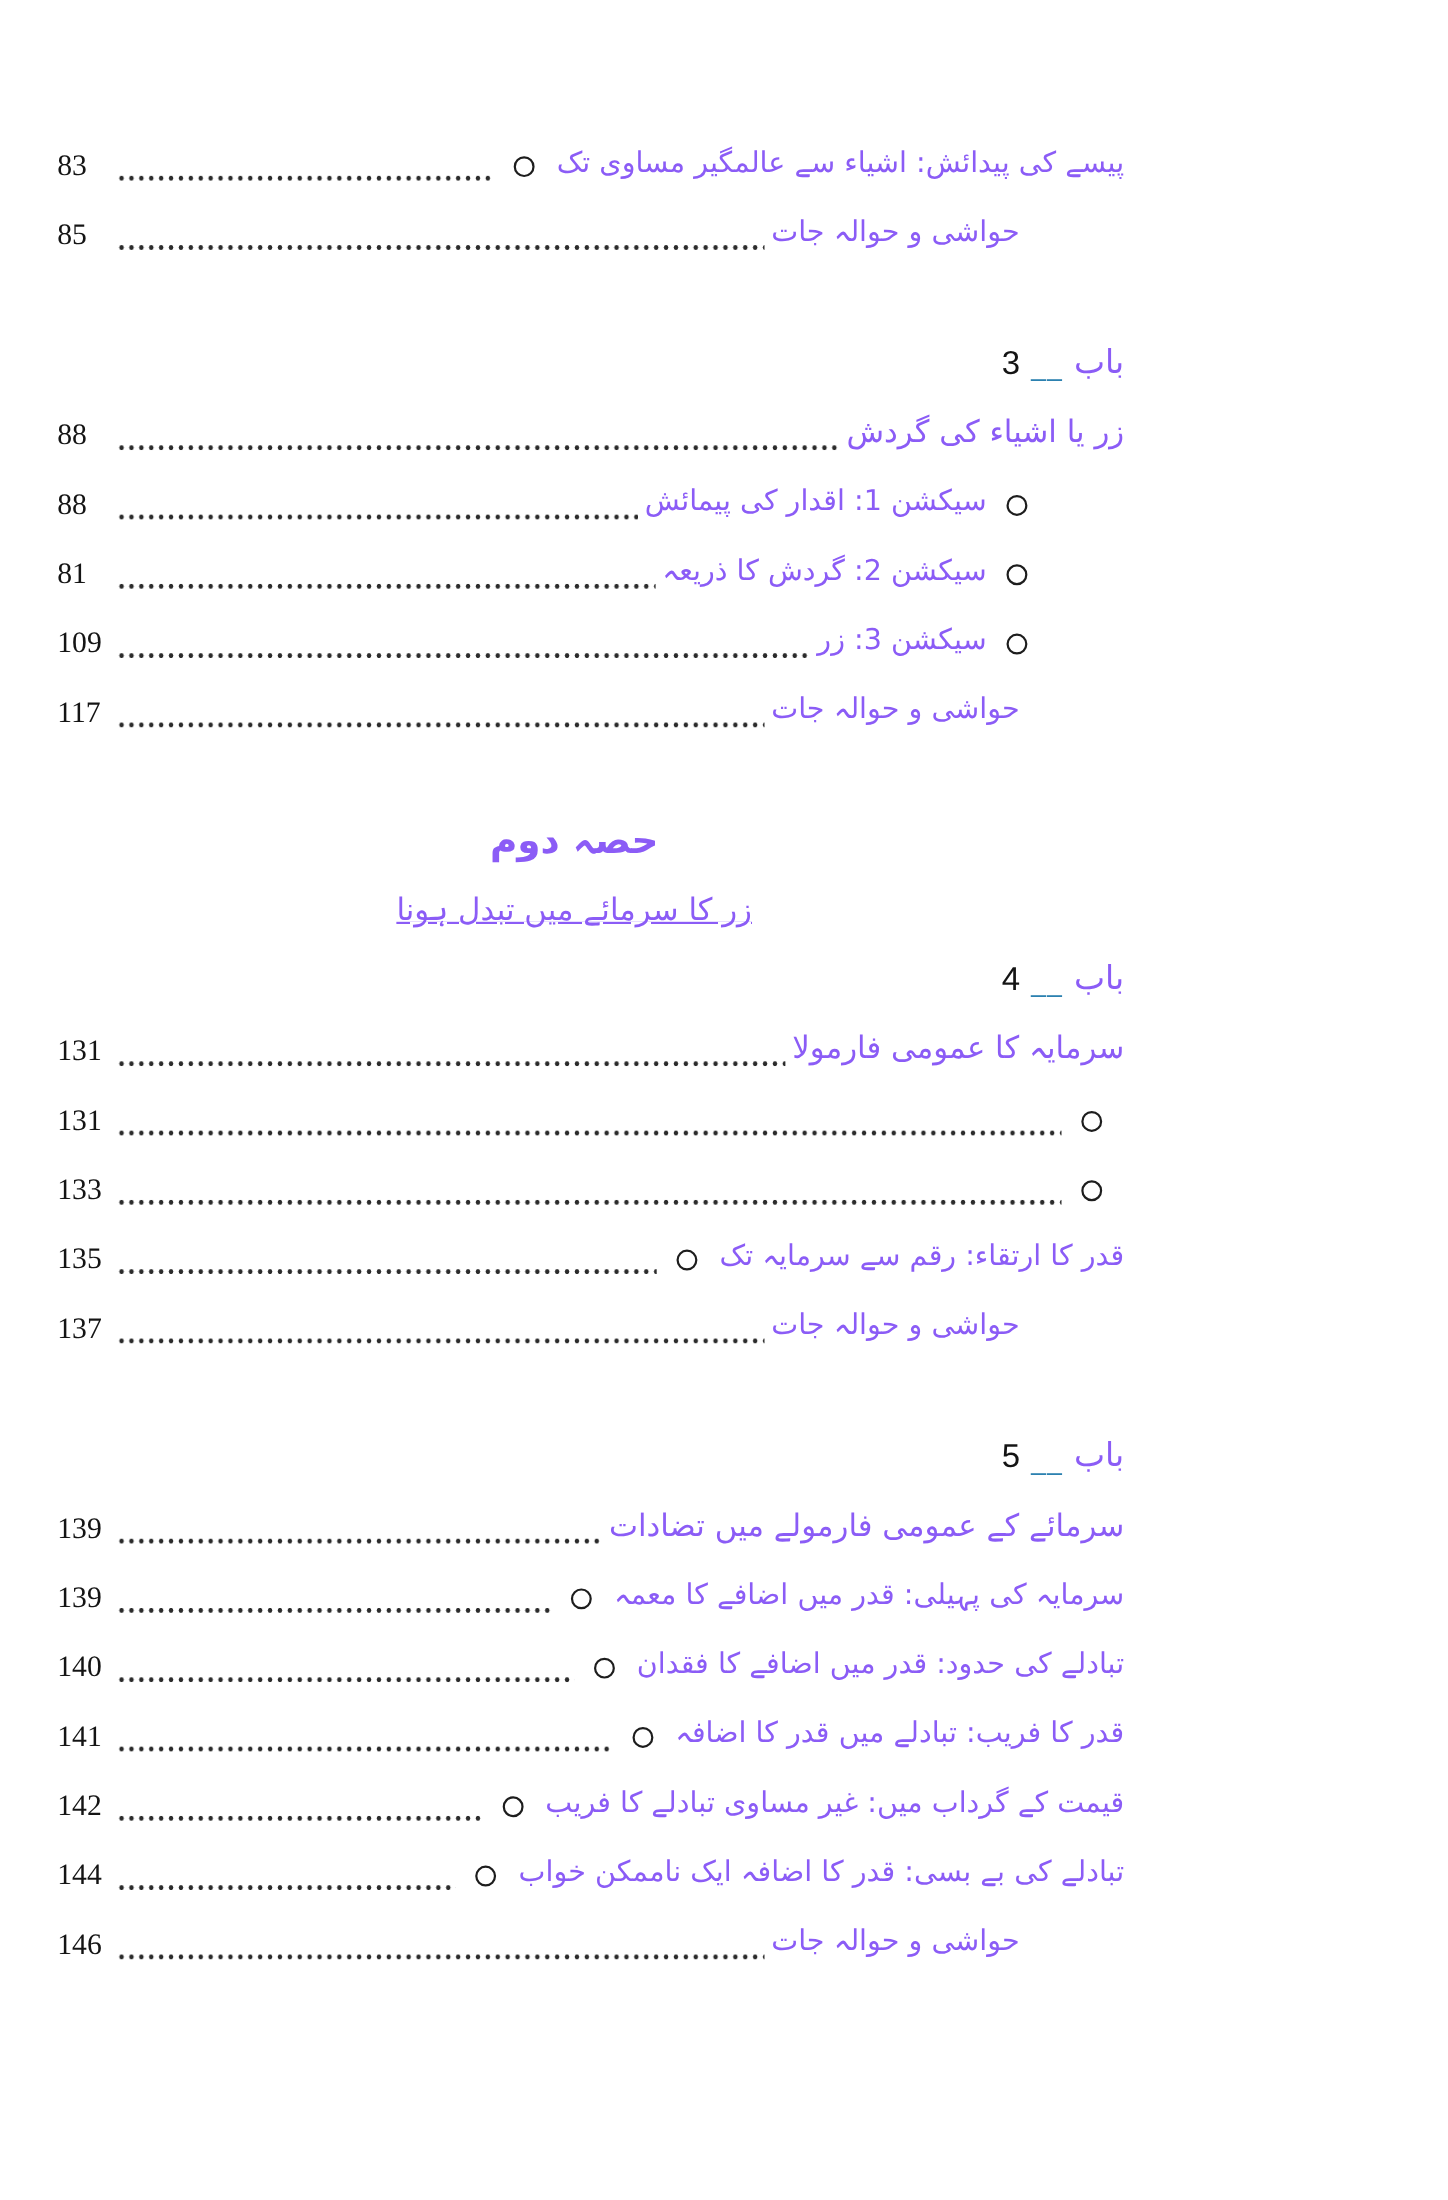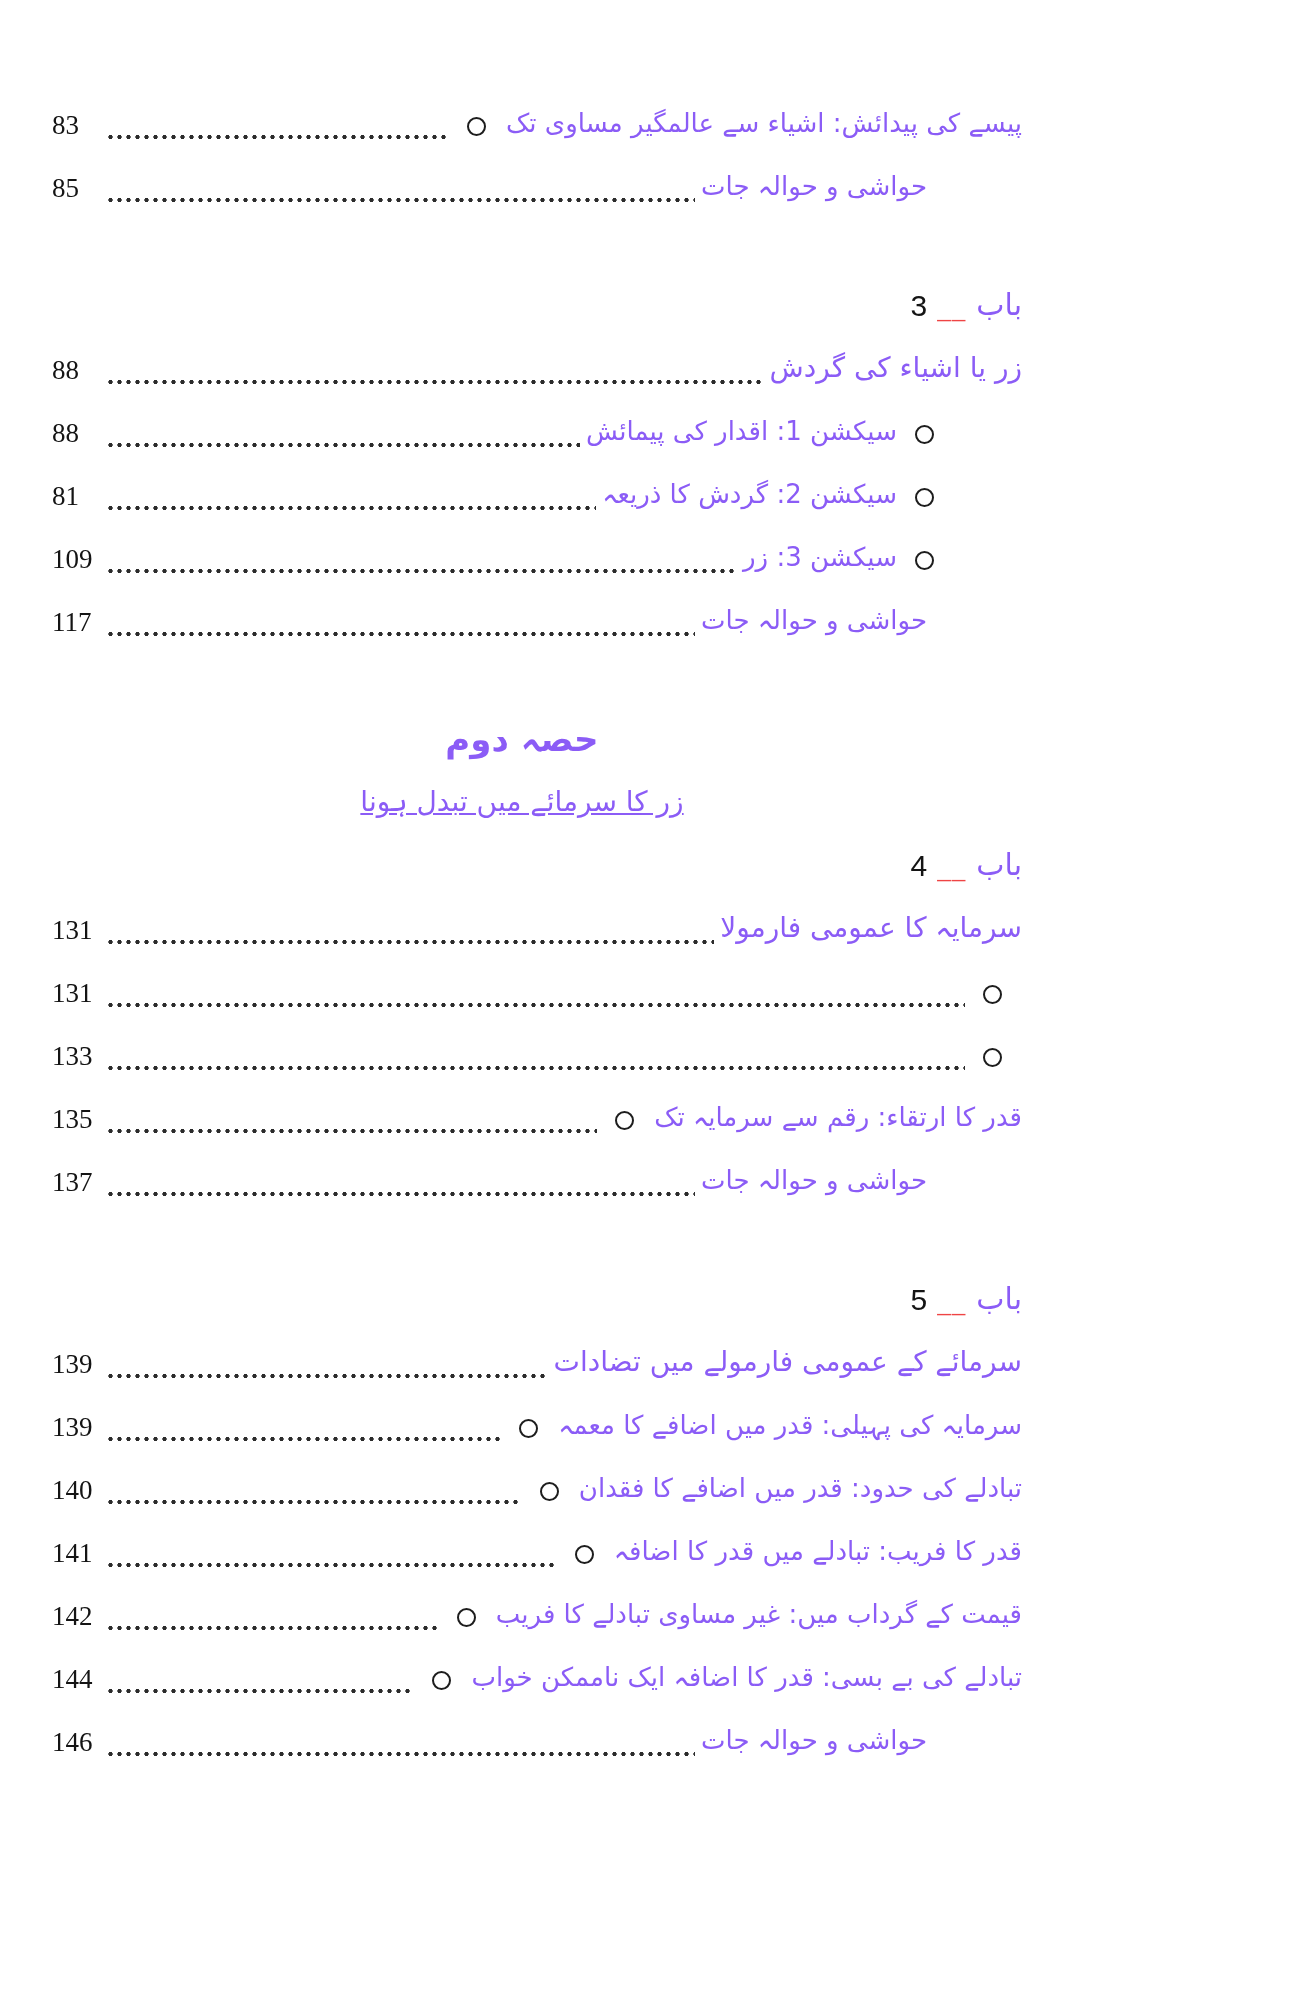--- a/index.html
+++ b/index.html
@@ -1,17 +1,17 @@
 <!DOCTYPE html>
 <html lang="ur"><head>
 <meta charset="utf-8">
 <style>
   html,body{margin:0;padding:0;background:#ffffff;}
   body{width:1316px;height:2000px;overflow:hidden;}
-  .toc{box-sizing:border-box;width:1068px;height:2000px;padding:92px 46px 0 52px;}
+  .toc{box-sizing:border-box;width:1068px;height:2000px;padding:117px 46px 0 52px;}
   .row{display:flex;align-items:center;height:63px;direction:ltr;}
   .gap-lg{margin-top:56px;}
   .pagenum{
     font-family:"Liberation Serif","DejaVu Serif",serif;
     font-size:27px;color:#141414;min-width:48px;transform:translateY(2px);
   }
   .leader{
     flex:1;height:6px;margin:0 6px;transform:translateY(13px);
     background-image:radial-gradient(circle,#2b2b2b 1.9px,transparent 2.4px);
     background-size:9px 6px;background-repeat:repeat-x;background-position:left center;
@@ -25,21 +25,21 @@
   .entry.footnote{padding-right:95px;align-items:center;}
   .entry.section{padding-right:88px;}
   .bullet{
     width:15px;height:15px;border:2.5px solid #1d1d1d;border-radius:50%;
     flex:none;transform:translateY(3px);
   }
   .bullet.trail{margin:0 20px 0 12px;}
   .bullet.lead{margin:0 0 0 18px;}
   .chapter{justify-content:flex-end;}
   .ch-num{font-family:"Liberation Sans","DejaVu Sans",sans-serif;font-size:30px;color:#141414;}
-  .ch-sep{font-family:"Liberation Serif","DejaVu Serif",serif;font-size:27px;color:#ef4444;margin:0 10px;letter-spacing:1px;transform:translateY(4px);}
+  .ch-sep{font-family:"Liberation Serif","DejaVu Serif",serif;font-size:27px;color:#0369a1;margin:0 10px;letter-spacing:1px;transform:translateY(4px);}
   .ch-label{font-size:30px;}
   .part-head,.part-sub{width:940px;justify-content:center;}
   .part-head .text{font-weight:bold;font-size:34px;}
   .part-sub .text{font-size:28px;text-decoration:underline;}
 </style>
 </head>
 <body>
 
 <main class="toc">
   <div>

